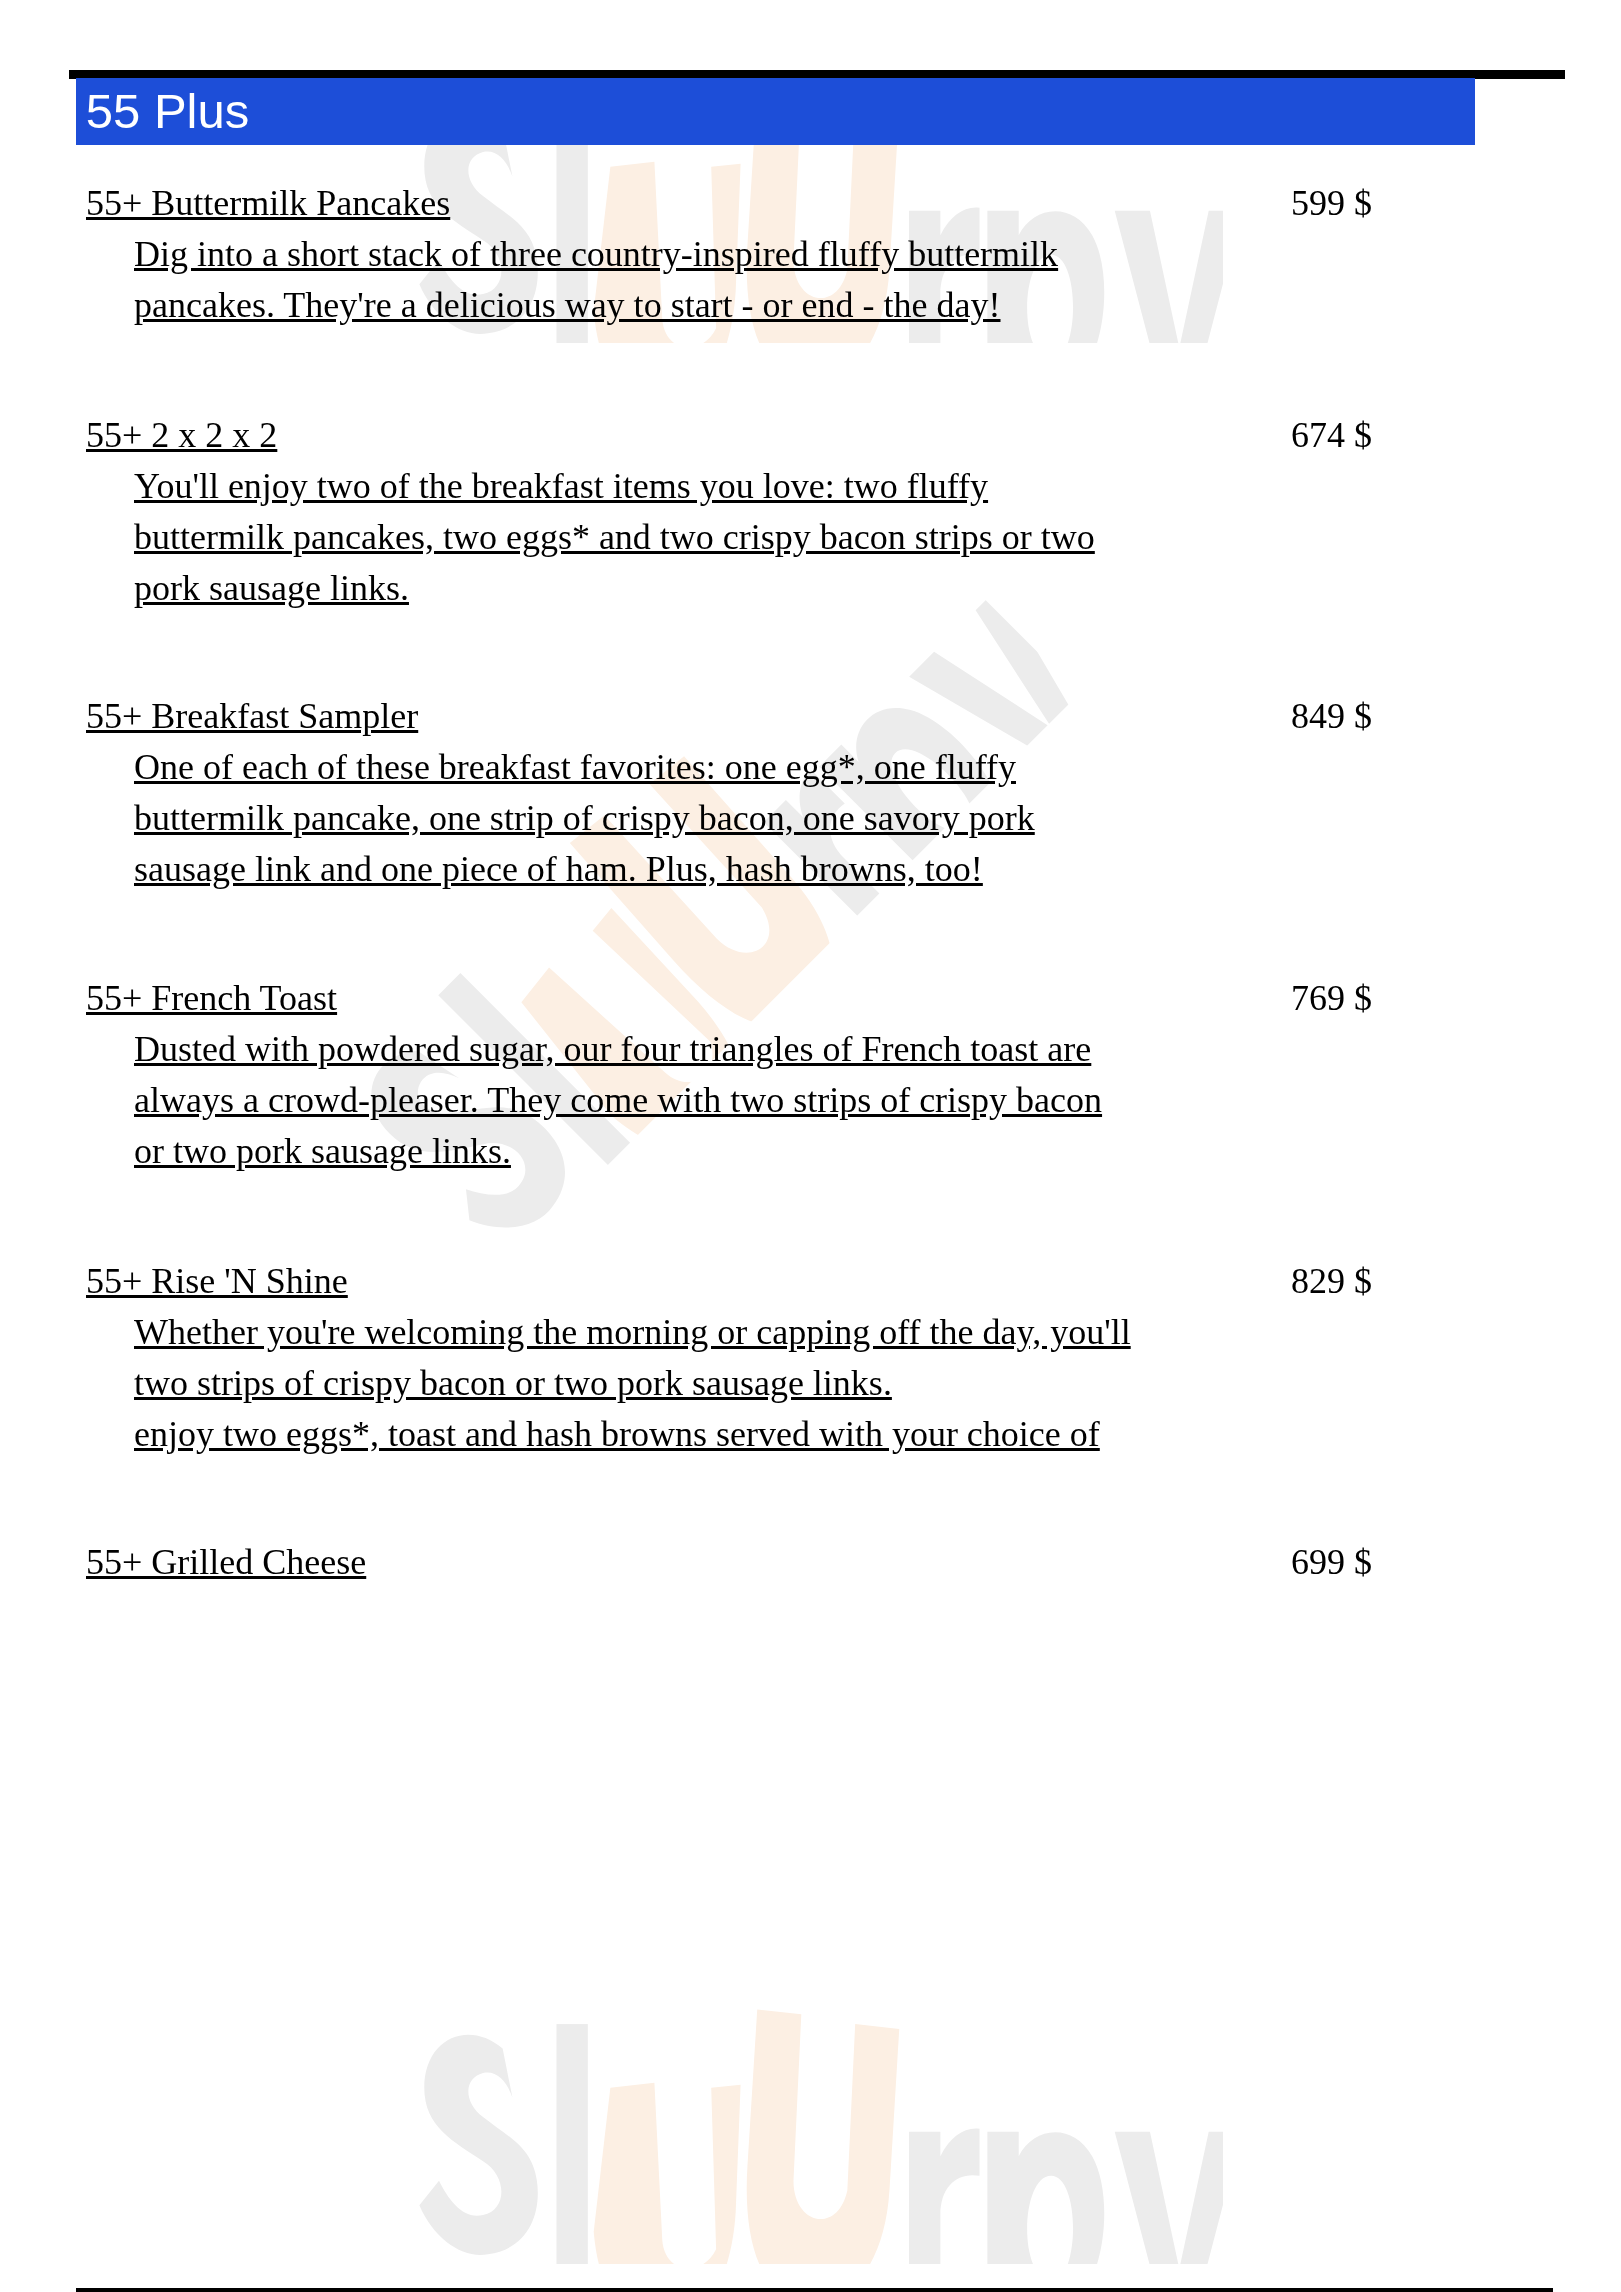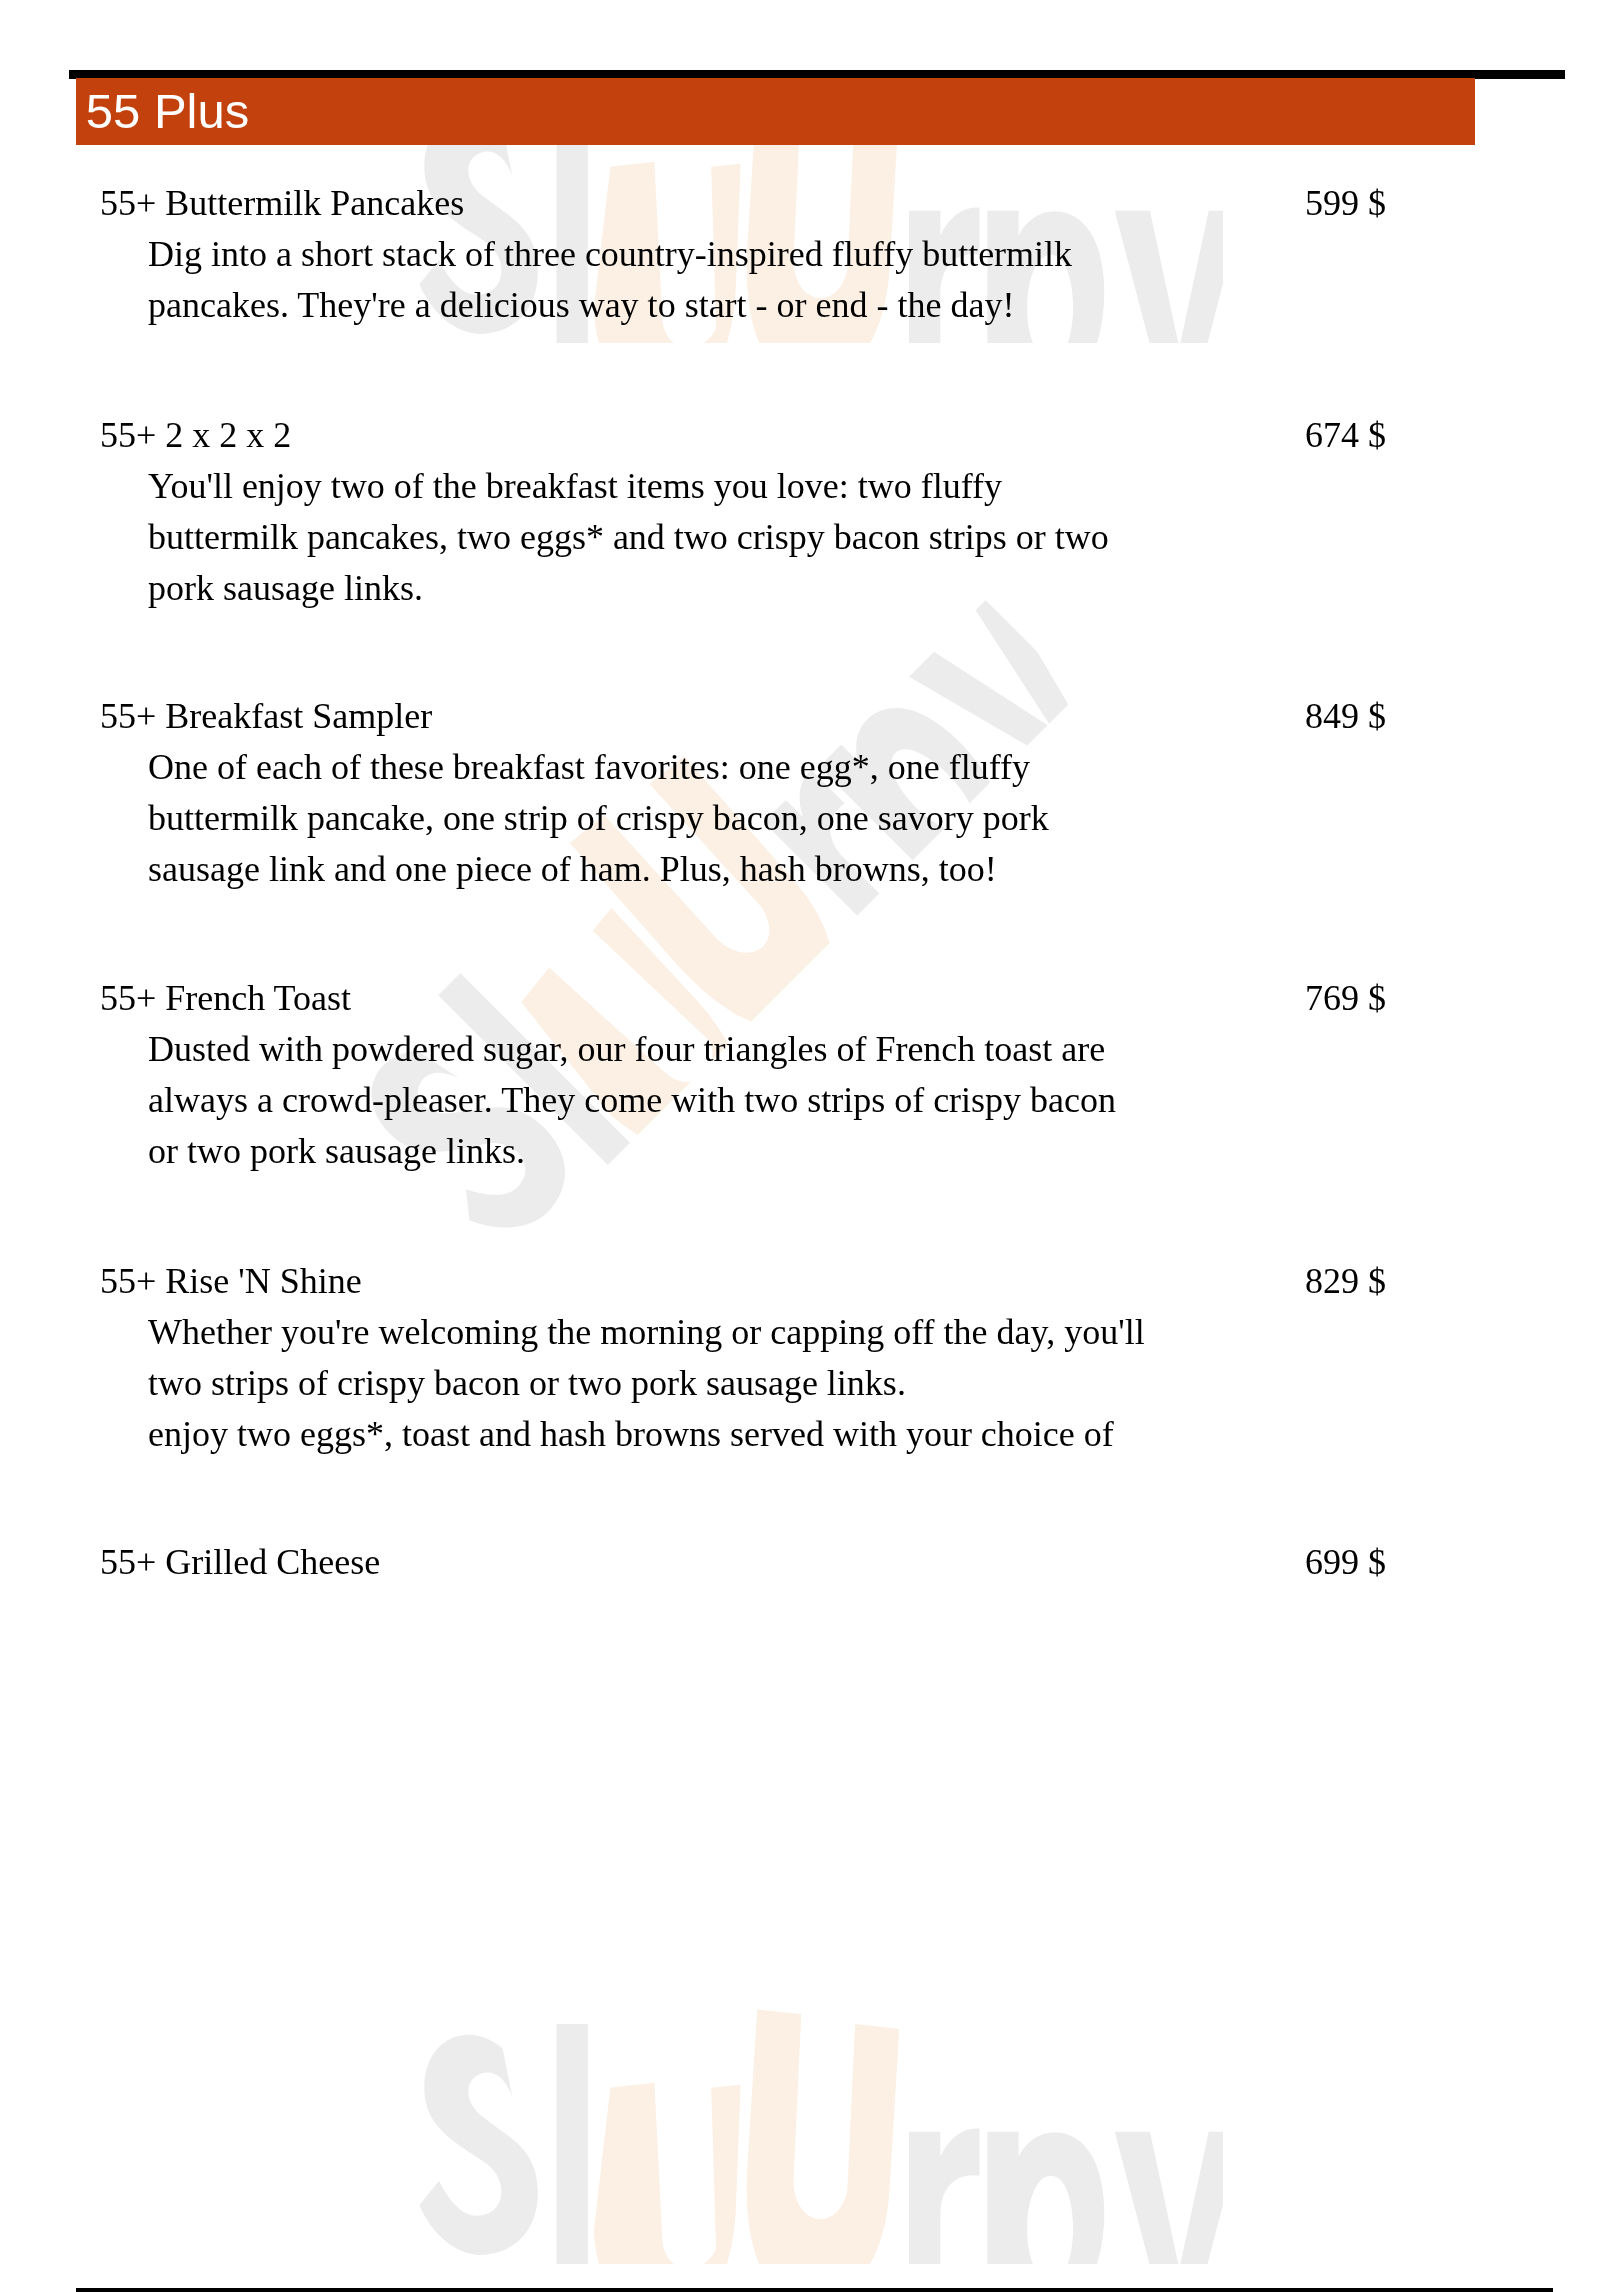--- a/index.html
+++ b/index.html
@@ -2,24 +2,24 @@
 <html><head>
 <meta charset="utf-8">
 <style>
   html, body { margin: 0; padding: 0; background: #ffffff; }
   body { width: 1621px; height: 2293px; position: relative; overflow: hidden;
          font-family: "Liberation Serif", "DejaVu Serif", serif; color: #000; }
   .wm { position: absolute; pointer-events: none; }
   .wm svg { display: block; }
   .top-rule { position: absolute; left: 69px; top: 70px; width: 1496px; height: 8.8px; background: #000; }
   .section-header { position: absolute; left: 76px; top: 78px; width: 1399px; height: 67px;
-         background: #c2410c; }
+         background: #1d4ed8; }
   .section-title { position: absolute; left: 9.8px; top: 5.9px; color: #fff;
          font-family: "Liberation Sans", "DejaVu Sans", sans-serif; font-size: 49px; line-height: 55px; }
-  .item { position: absolute; left: 100px; width: 1313px; font-size: 36px; line-height: 51px; }
+  .item { position: absolute; left: 86px; width: 1313px; font-size: 36px; line-height: 51px; text-decoration: underline; }
   .item-name { display: block; white-space: nowrap; }
   .item-price { position: absolute; left: 1205px; top: 0; white-space: nowrap; }
   .item-desc { display: block; }
   .item-desc span { display: block; white-space: nowrap; margin-left: 48px; }
   .bottom-rule { position: absolute; left: 76px; top: 2288px; width: 1477px; height: 4.9px; background: #000; }
 </style>
 </head>
 <body>
 
 <div class="wm" style="left:409px; top:59px;">

